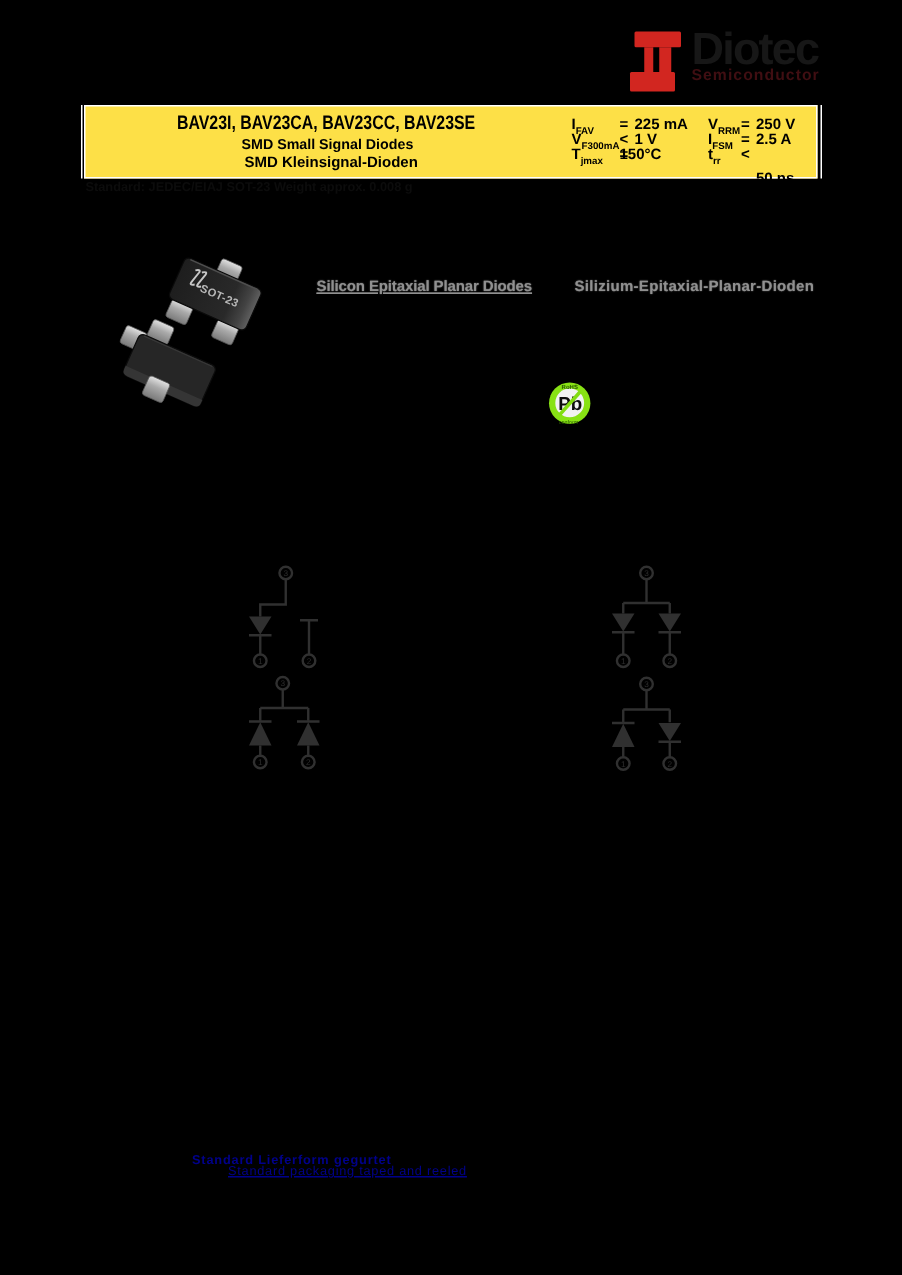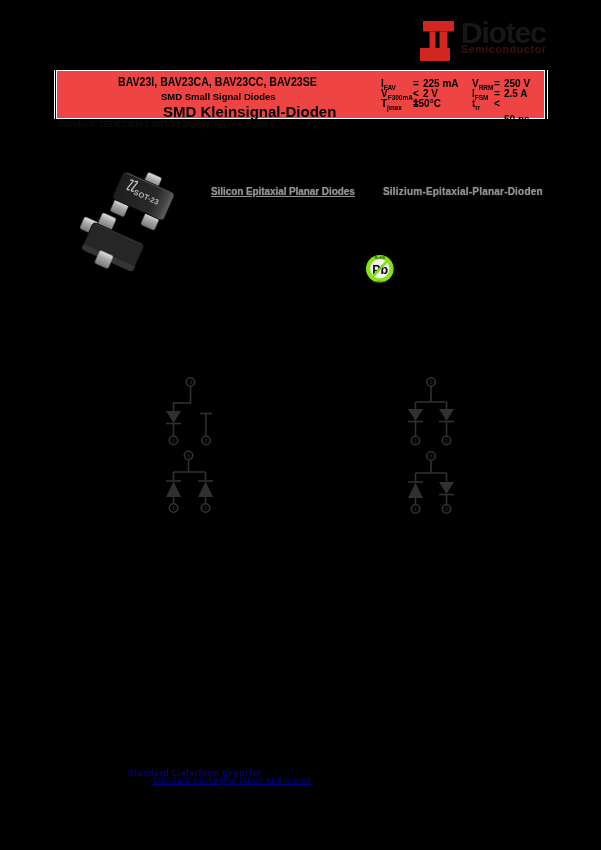--- a/index.html
+++ b/index.html
@@ -18,35 +18,35 @@
     <rect x="24.5" y="31.5" width="8" height="17"></rect>
     <rect x="5" y="48" width="30" height="13" rx="1"></rect>
   </g>
 
   <text x="46" y="42.5" font-family="Liberation Sans, sans-serif" font-size="30" font-weight="bold" fill="#171717" letter-spacing="-1.2">Diotec</text>
   <text x="46" y="53" font-family="Liberation Sans, sans-serif" font-size="10.5" font-weight="bold" fill="#400e12" letter-spacing="0.7">Semiconductor</text>
 </svg>
 
 <div class="abs" style="left:54px;top:70px;width:1px;height:49px;background:#fff;"></div>
 <div class="abs" style="left:547px;top:70px;width:1px;height:49px;background:#fff;"></div>
-<div class="abs" style="left:56px;top:69.5px;width:487px;height:47px;background:#ef4444;border:1px solid #fff;">
+<div class="abs" style="left:56px;top:69.5px;width:487px;height:47px;background:#fde047;border:1px solid #fff;">
   <div class="abs" style="left:60.5px;top:3.5px;white-space:nowrap;font-weight:bold;font-size:13px;color:#000;transform:scaleX(0.815);transform-origin:left top;">BAV23I, BAV23CA, BAV23CC, BAV23SE</div>
   <div class="abs" style="left:104px;top:20.5px;white-space:nowrap;font-weight:bold;font-size:9.5px;color:#000;">SMD Small Signal Diodes</div>
-  <div class="abs" style="left:106px;top:32px;white-space:nowrap;font-weight:bold;font-size:15px;color:#000;text-align:center;">SMD Kleinsignal-Dioden</div>
+  <div class="abs" style="left:106px;top:32px;white-space:nowrap;font-weight:bold;font-size:10px;color:#000;text-align:center;">SMD Kleinsignal-Dioden</div>
 
   <div class="abs" style="left:324px;top:7px;font-size:10px;font-weight:bold;color:#000;white-space:nowrap;">
     <span class="abs" style="left:0;top:0;">I<sub style="font-size:6.5px;">FAV</sub></span>
       <span class="abs" style="left:32px;top:0;">=</span>
       <span class="abs" style="left:42px;top:0;text-align:center;">225 mA</span>
       <span class="abs" style="left:91px;top:0;">V<sub style="font-size:6.5px;">RRM</sub></span>
       <span class="abs" style="left:113px;top:0;">=</span>
       <span class="abs" style="left:123px;top:0;">250 V</span>
     <span class="abs" style="left:0;top:10.4px;">V<sub style="font-size:6.5px;">F300mA</sub></span>
       <span class="abs" style="left:32px;top:10.4px;">&lt;</span>
-      <span class="abs" style="left:42px;top:10.4px;">2 V</span>
+      <span class="abs" style="left:42px;top:10.4px;">1 V</span>
       <span class="abs" style="left:91px;top:10.4px;">I<sub style="font-size:6.5px;">FSM</sub></span>
       <span class="abs" style="left:113px;top:10.4px;">=</span>
       <span class="abs" style="left:123px;top:10.4px;">2.5 A</span>
     <span class="abs" style="left:0;top:20.9px;">T<sub style="font-size:6.5px;">jmax</sub></span>
       <span class="abs" style="left:32px;top:20.9px;">=</span>
       <span class="abs" style="left:32px;top:20.9px;">150°C</span>
       <span class="abs" style="left:91px;top:20.9px;">t<sub style="font-size:6.5px;">rr</sub></span>
       <span class="abs" style="left:113px;top:20.9px;">&lt;</span>
       <span class="abs" style="left:123px;top:20.9px;margin-top:16px;">50 ns</span>
   </div>

